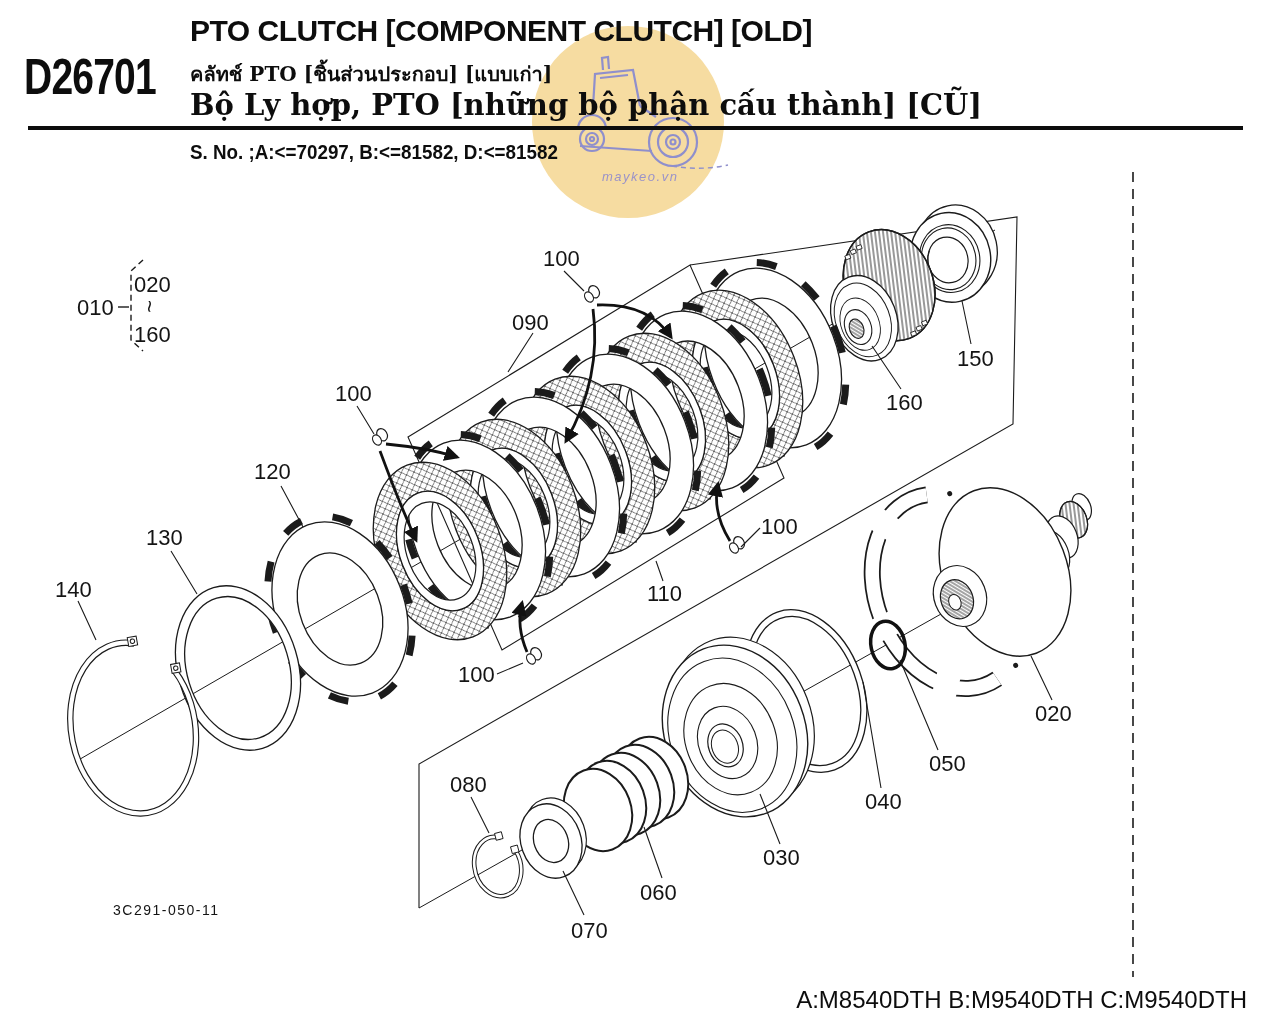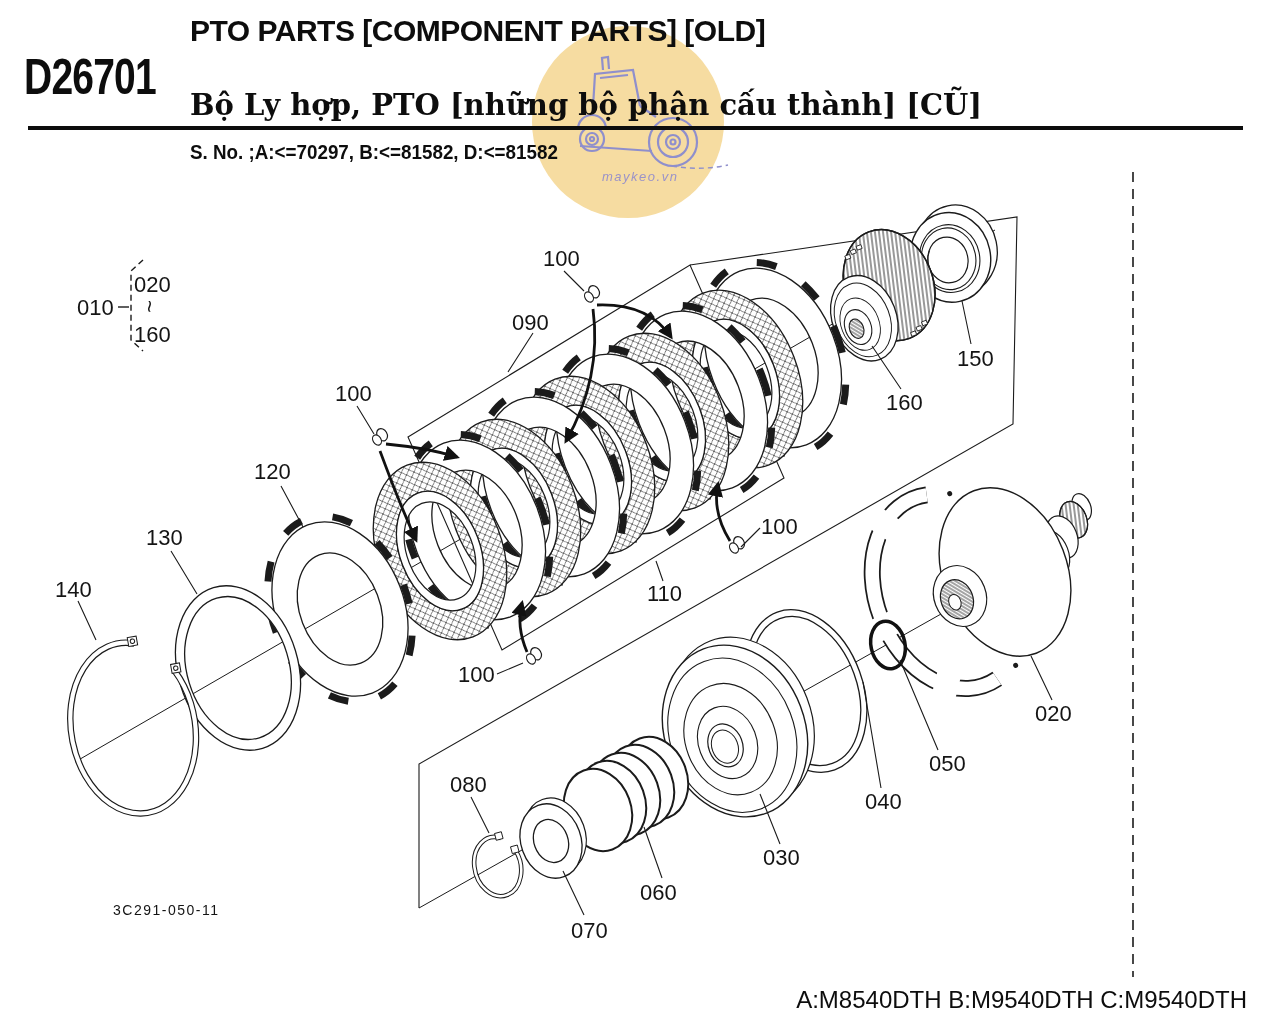--- a/index.html
+++ b/index.html
@@ -16,21 +16,22 @@
   .sno{left:190px;top:141px;font-size:20px;font-weight:600;transform:scaleX(.94);transform-origin:left top;}
   #diagram{z-index:1;}
   text{font-family:"Liberation Sans",sans-serif;}
   .plbl{font-size:22px;fill:#141414;}
 </style>
 </head>
 <body>
 <div class="page">
 
 <div class="hdr code">D26701</div>
-<div class="hdr t-en">PTO PARTS [COMPONENT PARTS] [OLD]</div>
+<div class="hdr t-en">PTO CLUTCH [COMPONENT CLUTCH] [OLD]</div>
+<div class="hdr t-th">คลัทช์ PTO [ชิ้นส่วนประกอบ] [แบบเก่า]</div>
 <div class="hdr t-vi">Bộ Ly hợp, PTO [những bộ phận cấu thành] [CŨ]</div>
 <div class="rule"></div>
 <div class="hdr sno">S. No.  ;A:&lt;=70297, B:&lt;=81582, D:&lt;=81582</div>
 
 <svg id="diagram" width="1270" height="1019" viewBox="0 0 1270 1019">
   <defs>
     <pattern id="xh" width="8" height="8" patternUnits="userSpaceOnUse">
       <path d="M0,0 L8,8 M8,0 L0,8" stroke="#2a2a2a" stroke-width="0.7"></path>
     </pattern>
     <pattern id="knurl" width="4" height="4" patternUnits="userSpaceOnUse" patternTransform="rotate(14)">

